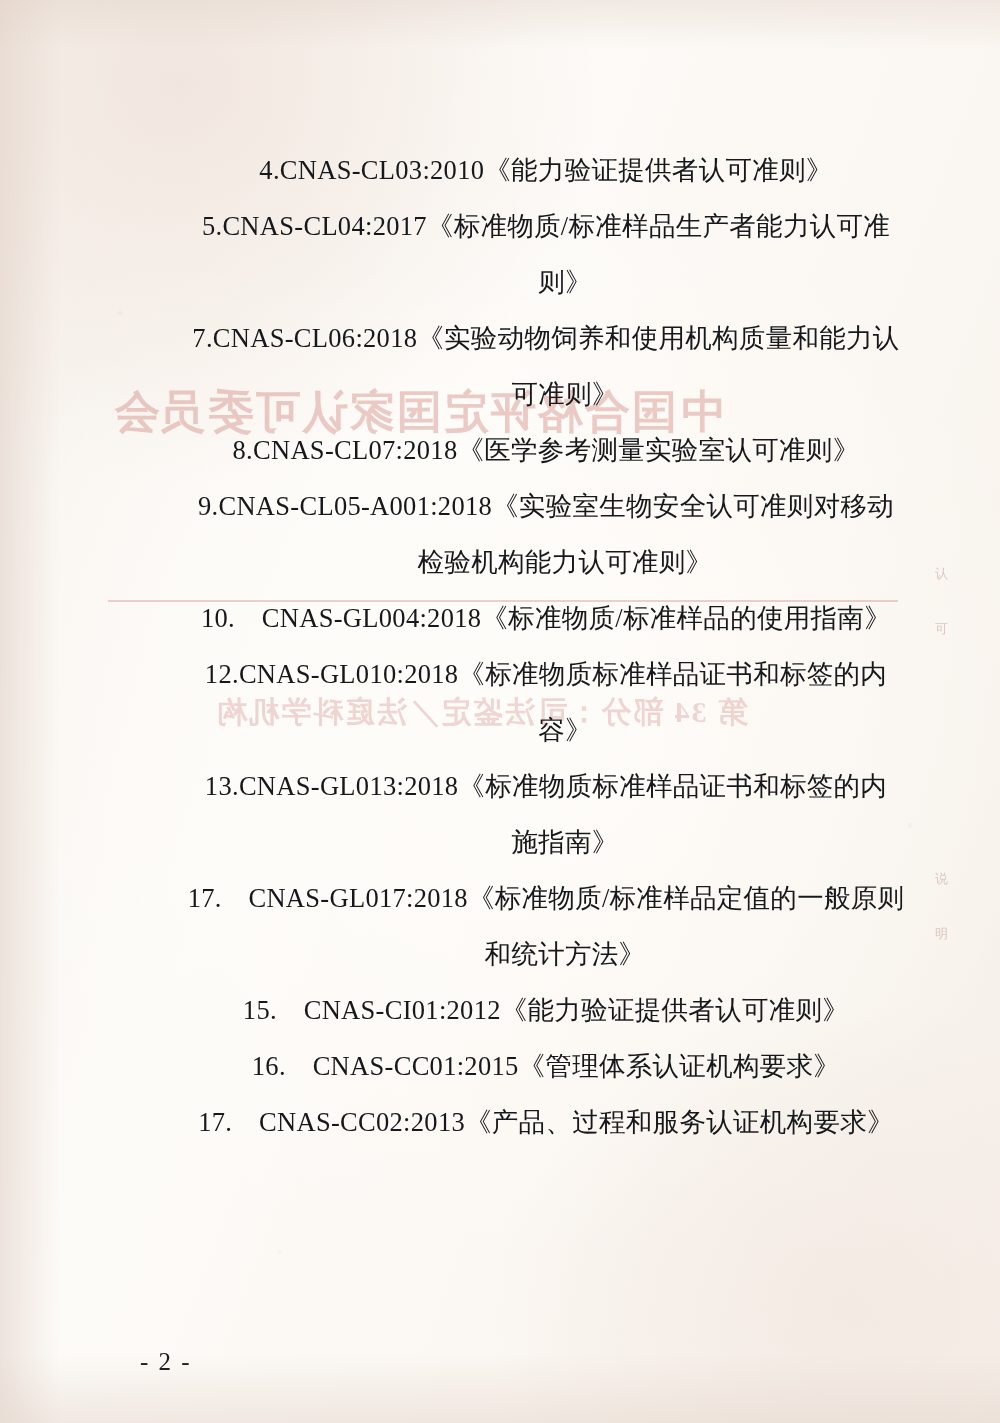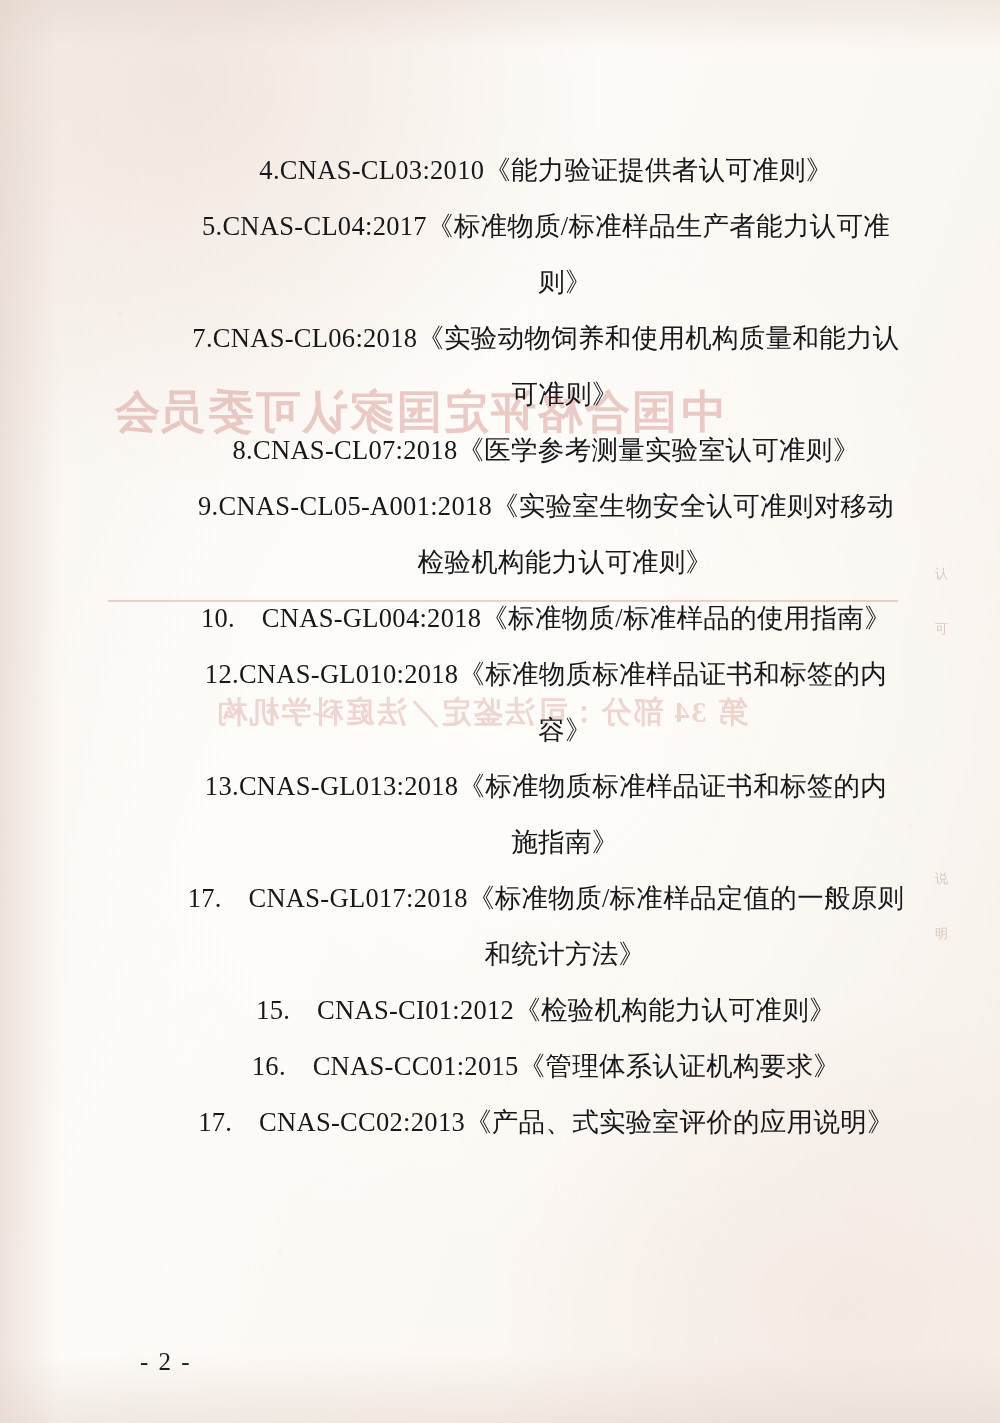--- a/index.html
+++ b/index.html
@@ -176,24 +176,24 @@
     </div>
     <div class="item">
       <span>13.</span><span>CNAS-GL013:2018《标准物质标准样品证书和标签的内</span>
       <span class="cont">施指南》</span>
     </div>
     <div class="item">
       <span>17.</span><span>　CNAS-GL017:2018《标准物质/标准样品定值的一般原则</span>
       <span class="cont">和统计方法》</span>
     </div>
     <div class="item">
-      <span>15.</span><span>　CNAS-CI01:2012《检验机构能力认可准则》</span>
+      <span>15.</span><span>　CNAS-CI01:2012《能力验证提供者认可准则》</span>
     </div>
     <div class="item">
       <span>16.</span><span>　CNAS-CC01:2015《管理体系认证机构要求》</span>
     </div>
     <div class="item">
-      <span>17.</span><span>　CNAS-CC02:2013《产品、式实验室评价的应用说明》</span>
+      <span>17.</span><span>　CNAS-CC02:2013《产品、过程和服务认证机构要求》</span>
     </div>
   </div>
 
   <div class="page-number">- 2 -</div>
 </div>
 
 </body></html>

